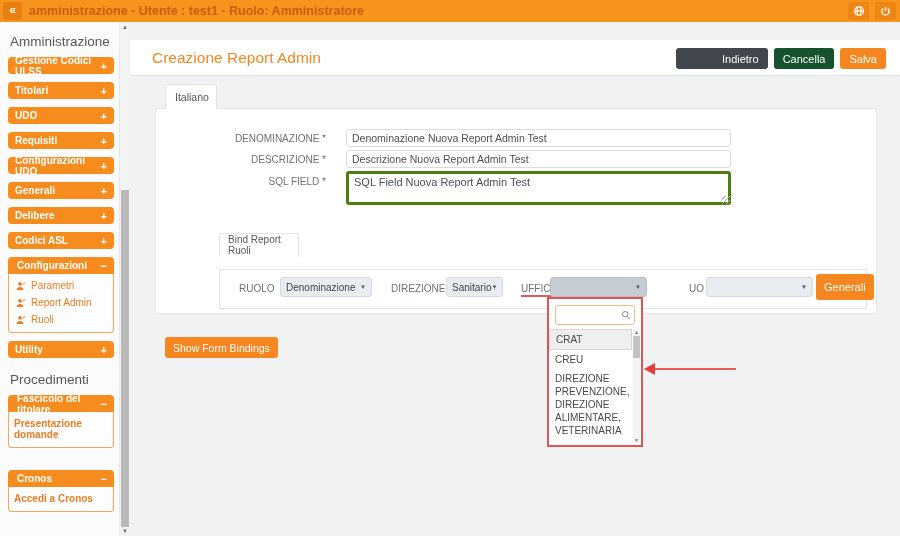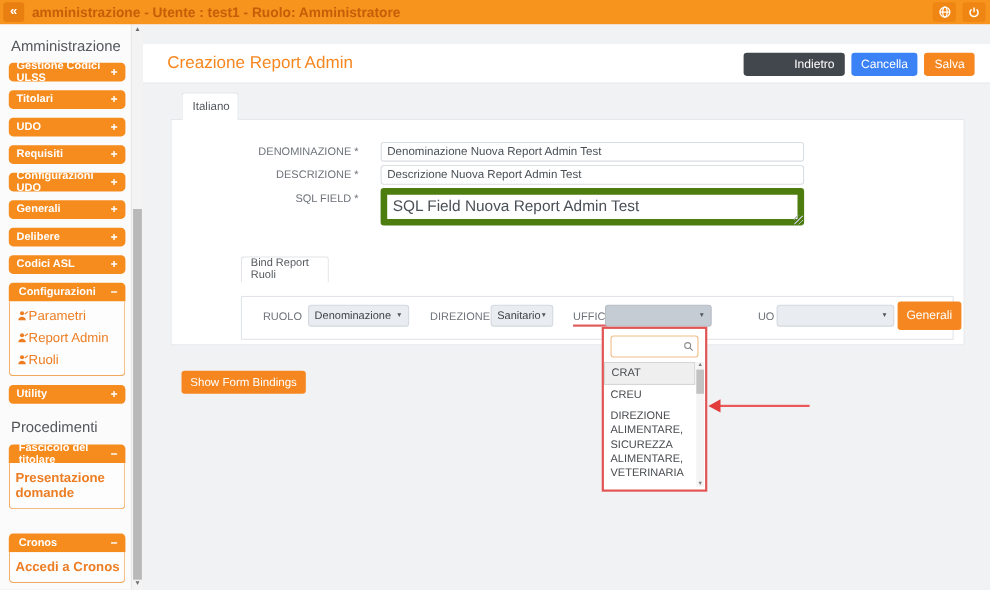--- a/index.html
+++ b/index.html
@@ -18,50 +18,50 @@
   .sidebar { position:absolute; left:0; top:22px; width:119px; height:514px; background:#fbfbfb; overflow:hidden; z-index:5; }
   .side-header { margin:12px 10px 8px 10px; font-size:13.5px; color:#54575c; }
   .side-header.proc { margin-top:14px; }
   .side-btn { margin:0 5px 8px 8px; height:17px; background:#f68b1e; border-radius:4px; color:#fff;
     font-size:10px; font-weight:bold; display:flex; align-items:center; justify-content:space-between;
     padding:0 7px; cursor:pointer; }
   .side-btn .toggle { font-weight:bold; font-size:11px; }
   .side-group { margin:0 5px 8px 8px; }
   .side-group .side-btn { margin:0; border-radius:4px 4px 0 0;padding-left:9px; }
   .side-sub { border:1px solid #f2a85c; border-top:none; border-radius:0 0 4px 4px; background:#fdfdfd; padding:3px 0 4px 0; }
-  .side-sub-item { display:flex; align-items:center; padding:3px 4px 3px 7px; color:#ed7d23;
-    font-size:12px; cursor:pointer; }
+  .side-sub-item { display:flex; align-items:flex-end; gap:5px; padding:3px 4px 3px 7px; color:#ed7d23;
+    font-size:10px; cursor:pointer; }
   .side-sub-item.bold { font-weight:bold; padding-left:5px; }
   .gap14 { height:14px; } .gap16 { height:16px; }
   .side-scroll { position:absolute; left:119px; top:22px; width:10px; height:514px; background:#f3f3f3;
     border-left:1px solid #e7e7e7; z-index:6; }
   .side-scroll .arr { position:absolute; left:0; width:10px; text-align:center; font-size:6px; color:#6f6f6f; cursor:pointer; }
   .side-scroll .arr.up { top:2px; } .side-scroll .arr.down { bottom:2px; }
   .side-thumb { position:absolute; left:1px; top:168px; width:8px; height:337px; background:#b9b9b9; cursor:pointer; }
 
   
   .main-bg { position:absolute; left:130px; top:22px; width:770px; height:514px; background:#f1f2f4; }
   .main-header { position:absolute; left:130px; top:40px; width:770px; height:36px; background:#fff; border-bottom:1px solid #e2e5e9; }
   .page-title { position:absolute; left:22px; top:9px; color:#f6861f; font-size:15.5px; }
   .header-btns { position:absolute; right:14px; top:8px; display:flex; gap:6px; }
   .hbtn { height:21px; border:none; border-radius:3px; color:#fff; font-size:11px; padding:0 9px;
     font-family:"Liberation Sans",sans-serif; cursor:pointer; }
-  .hbtn.dark { background:#42464d;padding-left:46px; } .hbtn.gray { background:#3b82f6; } .hbtn.orange { background:#f6861f; }
+  .hbtn.dark { background:#42464d;padding-left:46px; } .hbtn.gray { background:#14532d; } .hbtn.orange { background:#f6861f; }
 
   .tab-italiano { position:absolute; left:165px; top:84px; width:52px; height:25px; background:#fff;
     border:1px solid #e1e4e8; border-bottom:none; border-radius:3px 3px 0 0; font-size:10.5px; color:#55595e;
     display:flex; align-items:center; padding-left:9px; z-index:8; cursor:pointer; }
   .card { position:absolute; left:155px; top:108px; width:722px; height:206px; background:#fff; border:1px solid #e4e7ea; z-index:7; }
 
   
   .frm-label { position:absolute; width:160px; text-align:right; font-size:10px; color:#6d7278; }
   .frm-input { position:absolute; left:190px; width:385px; height:18px; border:1px solid #d9dee3; border-radius:3px;
     font-size:10.5px; color:#4a5056; padding:0 5px; font-family:"Liberation Sans",sans-serif; background:#fff; }
-  .frm-ta { position:absolute; left:190px; width:385px; height:34px; border:6px solid #4d7c0f; border-radius:3px;
-    font-size:14px; color:#4a5056; padding:2px 5px; resize:none; font-family:"Liberation Sans",sans-serif; overflow:hidden; }
+  .frm-ta { position:absolute; left:190px; width:385px; height:34px; border:3px solid #4d7c0f; border-radius:3px;
+    font-size:11px; color:#4a5056; padding:2px 5px; resize:none; font-family:"Liberation Sans",sans-serif; overflow:hidden; }
   .ta-grip { position:absolute; left:566px; top:87px; width:8px; height:8px;
     background:repeating-linear-gradient(135deg, transparent 0 2px, #b7bcc1 2px 3px); cursor:nwse-resize; }
 
   
   .bind-tab { position:absolute; left:63px; top:124px; width:80px; height:24px; background:#fff;
     border:1px solid #e1e4e8; border-bottom:1px solid #fff; border-radius:3px 3px 0 0; font-size:10px; color:#55595e;
     display:flex; align-items:center; padding-left:8px; z-index:3; cursor:pointer; }
   .bind-panel { position:absolute; left:63px; top:160px; width:648px; height:40px; border:1px solid #e1e4e8; z-index:2; }
   .bp-label { position:absolute; top:13px; font-size:10px; color:#6d7278; }
   .bp-label.uffici { border-bottom:2px solid #e05c5c; padding-bottom:1px; }
@@ -287,21 +287,21 @@
   <div class="dd-search">
     <input placeholder="" style="">
     <svg width="10" height="10" viewBox="0 0 24 24" fill="none" stroke="#8a8a8a" stroke-width="2.4">
       <circle cx="10" cy="10" r="6.5"></circle>
         <line x1="15" y1="15" x2="21" y2="21"></line>
     </svg>
   </div>
   <div class="dd-list">
     <div class="dd-opt selected">CRAT</div>
     <div class="dd-opt">CREU</div>
-    <div class="dd-opt">DIREZIONE ALIMENTARE, SICUREZZA ALIMENTARE, VETERINARIA</div>
+    <div class="dd-opt">DIREZIONE PREVENZIONE, DIREZIONE ALIMENTARE, VETERINARIA</div>
     <div class="dd-opt">DIREZIONE PROGRAMMAZIONE</div>
     <div class="dd-scroll">
       <div class="arr up">▲</div>
       <div class="dd-thumb"></div>
       <div class="arr down">▼</div>
     </div>
   </div>
 </div>
 
 <div class="arrow-line"></div>

